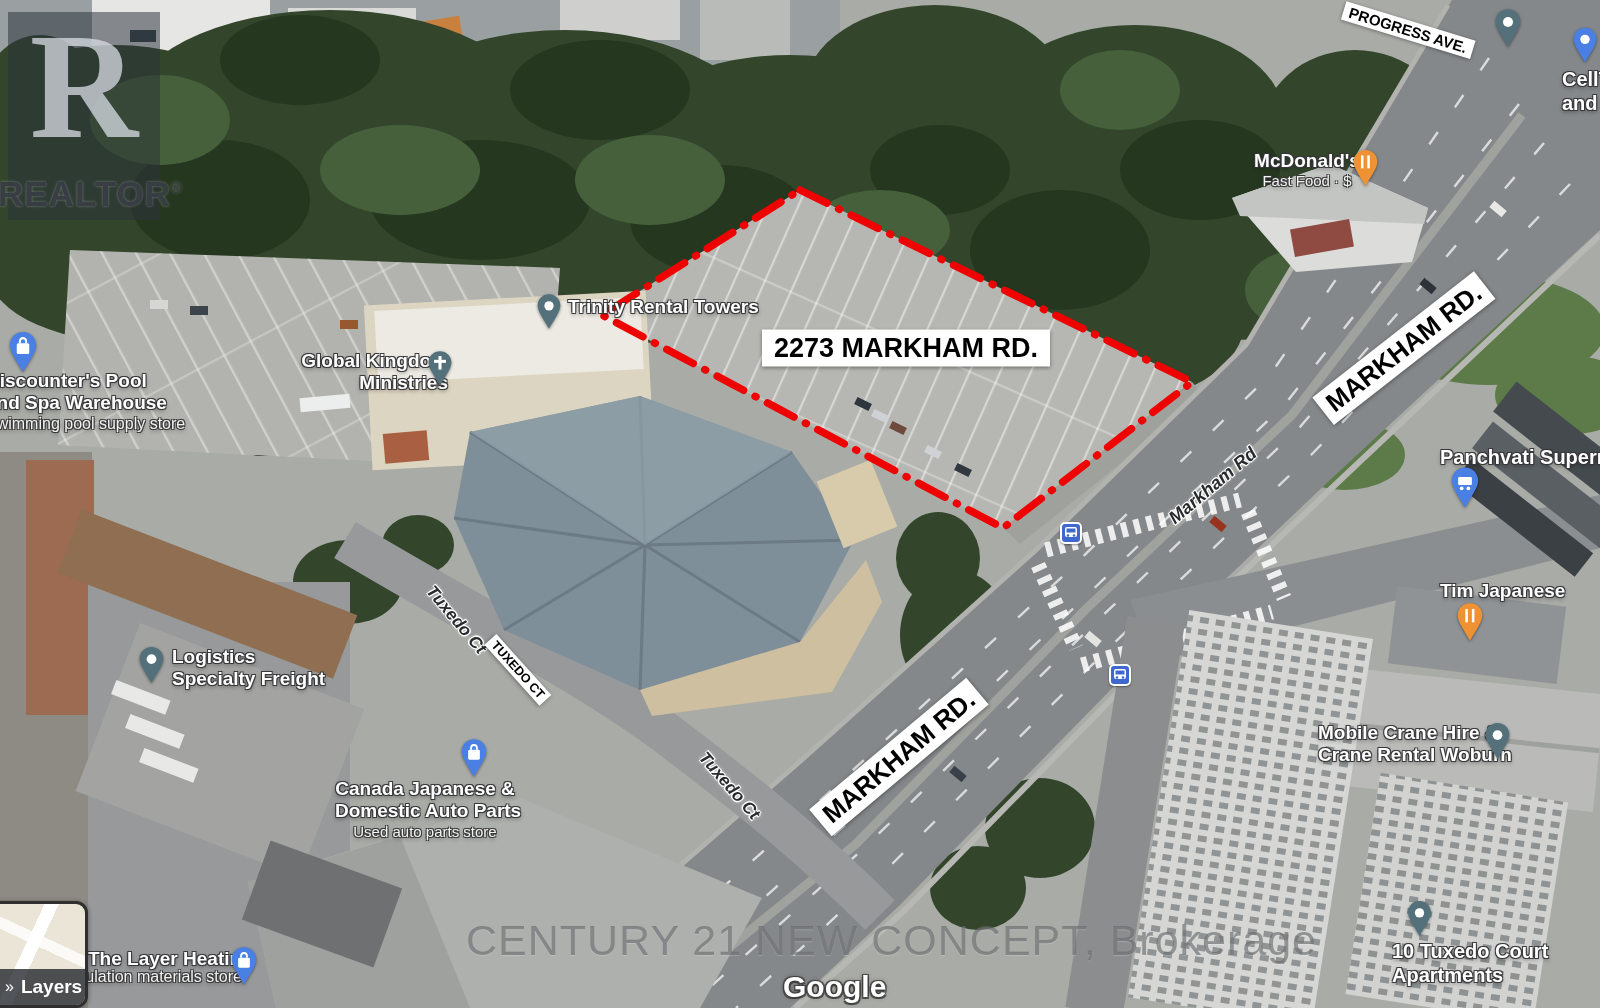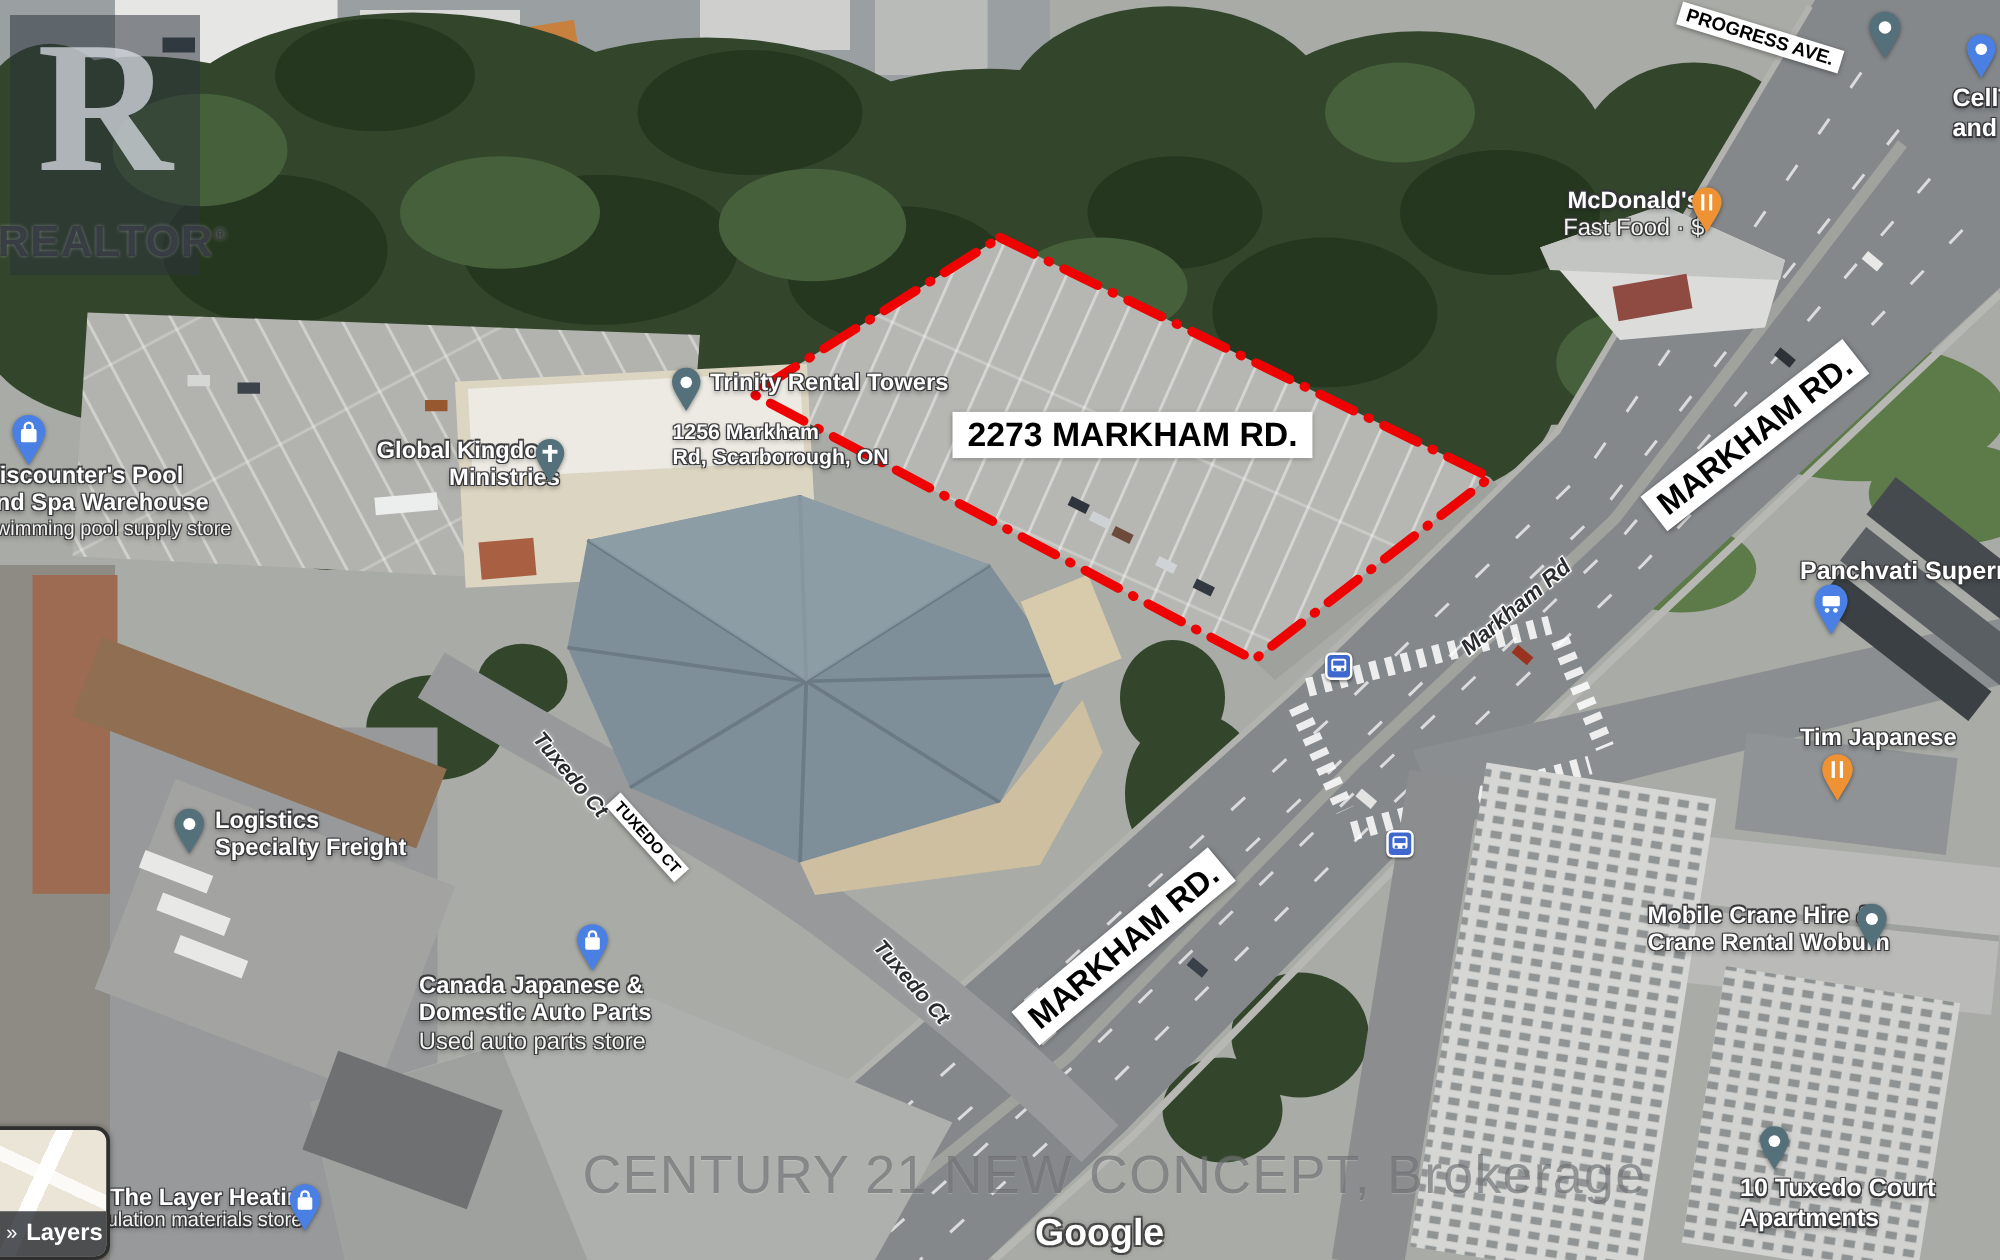--- a/index.html
+++ b/index.html
@@ -4,21 +4,21 @@
 <style>
   html,body{margin:0;padding:0;background:#1b1b1b;}
   #scene{position:relative;width:1600px;height:1008px;overflow:hidden;
          background:#a9aba6;font-family:"Liberation Sans",sans-serif;}
   #scene > svg.base{position:absolute;left:0;top:0;z-index:1;}
   .lbl{position:absolute;white-space:nowrap;line-height:1.18;z-index:5;}
   .halo{color:#fff;font-weight:bold;
     text-shadow:-1px -1px 0 rgba(55,55,58,.95),1px -1px 0 rgba(55,55,58,.95),
                 -1px 1px 0 rgba(55,55,58,.95),1px 1px 0 rgba(55,55,58,.95),
                 0 2px 4px rgba(0,0,0,.45);}
-  .sub{font-weight:normal;font-size:19px;color:#f3f3f0;}
+  .sub{font-weight:normal;font-size:15px;color:#f3f3f0;}
   .street{color:#2a2b2e;font-style:italic;font-weight:bold;
     text-shadow:-1px -1px 0 #fff,1px -1px 0 #fff,-1px 1px 0 #fff,1px 1px 0 #fff,0 0 4px #fff;
     transform-origin:center;}
   .sign{position:absolute;background:#fff;color:#000;font-weight:bold;white-space:nowrap;
     padding:2px 8px;box-shadow:0 1px 4px rgba(0,0,0,.4);z-index:6;transform-origin:center;}
   .pin{position:absolute;z-index:5;}
   .pin svg{display:block;width:100%;height:100%;filter:drop-shadow(0 1.5px 1.5px rgba(0,0,0,.45));}
   .bus{position:absolute;width:22px;height:22px;background:#3f68cf;border:2px solid #fff;
     border-radius:5px;box-sizing:border-box;z-index:5;box-shadow:0 1px 2px rgba(0,0,0,.4);}
   .bus svg{display:block;width:100%;height:100%;}
@@ -31,21 +31,21 @@
   .realtor .rword{position:absolute;left:-10px;top:162px;width:190px;
     font-size:35px;font-weight:bold;letter-spacing:1px;color:rgba(52,56,64,.92);
     text-shadow:0 0 3px rgba(255,255,255,.35);}
   .realtor .rword sup{font-size:14px;}
   
   .brokerage{position:absolute;left:466px;top:916px;z-index:7;white-space:nowrap;
     font-size:43px;letter-spacing:1px;color:rgba(98,100,103,.62);
     text-shadow:0 1px 1px rgba(255,255,255,.2);text-align:right;}
   .google{position:absolute;left:783px;top:970px;z-index:7;font-size:30px;font-weight:bold;color:#fff;
     text-shadow:-1.5px -1.5px 0 rgba(60,60,60,.8),1.5px -1.5px 0 rgba(60,60,60,.8),
-                -1.5px 1.5px 0 rgba(60,60,60,.8),1.5px 1.5px 0 rgba(60,60,60,.8),0 0 5px rgba(0,0,0,.4);margin-left:45px;}
+                -1.5px 1.5px 0 rgba(60,60,60,.8),1.5px 1.5px 0 rgba(60,60,60,.8),0 0 5px rgba(0,0,0,.4);}
   
   .layers-widget{position:absolute;left:-30px;top:901px;width:118px;height:107px;z-index:9;
     border:3px solid #2f2f2f;border-radius:12px;overflow:hidden;box-sizing:border-box;
     background:
       linear-gradient(115deg, transparent 45%, #ffffff 45%, #ffffff 54%, transparent 54%),
       linear-gradient(25deg, transparent 58%, #fbfaf6 58%, #fbfaf6 66%, transparent 66%),
       #eae5d7;
     box-shadow:0 1px 5px rgba(0,0,0,.45);cursor:pointer;}
   .layers-bar{position:absolute;left:0;right:0;bottom:0;height:36px;
     background:rgba(32,36,42,.78);color:#fff;display:flex;align-items:center;
@@ -280,24 +280,20 @@
 <div class="sign" style="left:899px;top:757px;font-size:26px;transform:translate(-50%,-50%) rotate(-40deg);">MARKHAM RD.</div>
 <div class="sign" style="left:518px;top:670px;font-size:12.5px;padding:1px 5px;transform:translate(-50%,-50%) rotate(48deg);">TUXEDO CT</div>
 <div class="sign" style="left:906px;top:348px;font-size:27px;padding:3px 12px;transform:translate(-50%,-50%);">2273 MARKHAM RD.</div>
 
 <div class="lbl street" style="left:456px;top:620px;font-size:17px;transform:translate(-50%,-50%) rotate(50deg);">Tuxedo Ct</div>
 <div class="lbl street" style="left:729px;top:786px;font-size:17px;transform:translate(-50%,-50%) rotate(49deg);">Tuxedo Ct</div>
 <div class="lbl street" style="left:1213px;top:486px;font-size:18px;transform:translate(-50%,-50%) rotate(-40deg);">Markham Rd</div>
 
 <div class="lbl halo" style="left:568px;top:296px;font-size:19px;">Trinity Rental Towers</div>
 
-<div class="lbl halo" style="left:538px;top:336px;font-size:17px;">
-  <div>1256 Markham</div>
-  <div>Rd, Scarborough, ON</div>
-</div>
 
 <div class="lbl halo" style="left:250px;top:350px;width:198px;text-align:right;font-size:19px;">
   <div>Global Kingdom</div>
   <div>Ministries</div>
 </div>
 
 <div class="lbl halo" style="left:-14px;top:370px;font-size:19px;">
   <div>Discounter's Pool</div>
   <div>and Spa Warehouse</div>
   <div class="sub" style="font-size:16px;">Swimming pool supply store</div>

